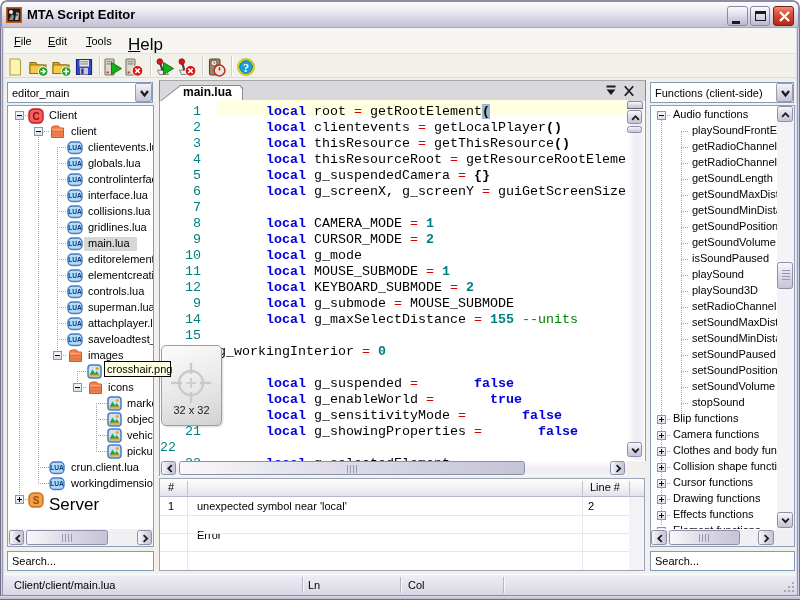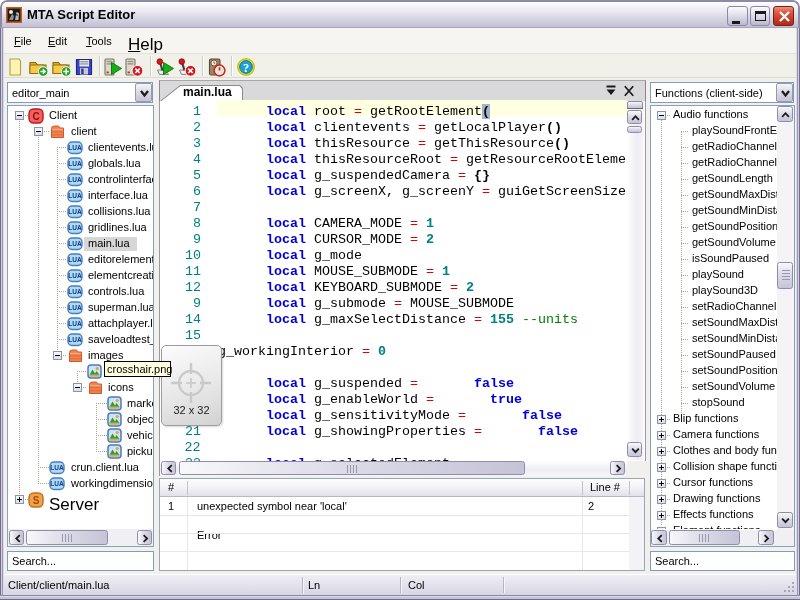--- a/index.html
+++ b/index.html
@@ -480,21 +480,21 @@
 <div style="position:absolute;left:0px;top:257px;width:41px;text-align:right;"><span class="code ln">17</span></div>
 <div style="position:absolute;left:58px;top:257px;"><span class="code"></span></div>
 <div style="position:absolute;left:0px;top:273px;width:41px;text-align:right;"><span class="code ln">18</span></div>
 <div style="position:absolute;left:58px;top:273px;"><span class="code"><span class="k">local</span><span> g_suspended </span><span class="o">=</span><span> </span><span class="k">false</span></span></div>
 <div style="position:absolute;left:0px;top:289px;width:41px;text-align:right;"><span class="code ln">19</span></div>
 <div style="position:absolute;left:58px;top:289px;"><span class="code"><span class="k">local</span><span> g_enableWorld </span><span class="o">=</span><span> </span><span class="k">true</span></span></div>
 <div style="position:absolute;left:0px;top:305px;width:41px;text-align:right;"><span class="code ln">20</span></div>
 <div style="position:absolute;left:58px;top:305px;"><span class="code"><span class="k">local</span><span> g_sensitivityMode </span><span class="o">=</span><span> </span><span class="k">false</span></span></div>
 <div style="position:absolute;left:0px;top:321px;width:41px;text-align:right;"><span class="code ln">21</span></div>
 <div style="position:absolute;left:58px;top:321px;"><span class="code"><span class="k">local</span><span> g_showingProperties </span><span class="o">=</span><span> </span><span class="k">false</span></span></div>
-<div style="position:absolute;left:12px;top:337px;width:41px;text-align:center;"><span class="code ln">22</span></div>
+<div style="position:absolute;left:0px;top:337px;width:41px;text-align:left;"><span class="code ln">22</span></div>
 <div style="position:absolute;left:58px;top:337px;"><span class="code"></span></div>
 <div style="position:absolute;left:0px;top:353px;width:41px;text-align:right;"><span class="code ln">23</span></div>
 <div style="position:absolute;left:58px;top:353px;"><span class="code"><span class="k">local</span><span> g_selectedElement</span></span></div>
 </div>
 <div style="position:absolute;left:627px;top:101px;width:17px;height:359px;background:linear-gradient(90deg,#ffffff,#ececf2 60%,#f6f6fa);"></div>
 <div style="position:absolute;left:627px;top:101px;width:16px;height:8px;background:linear-gradient(180deg,#f8f8fb,#dddce8 45%,#c5c3d6);border:1px solid #8f8da8;border-radius:2.5px;border-radius:2px 2px 0 0;"></div>
 <div style="position:absolute;left:627px;top:108px;width:16px;height:1px;background:#6a6a60;"></div>
 <div style="position:absolute;left:627px;top:110px;width:15px;height:14px;background:linear-gradient(180deg,#f8f8fb,#dddce8 45%,#c5c3d6);border:1px solid #8f8da8;border-radius:2.5px;">
       <div style="position:absolute;left:2px;top:1px;width:11px;height:11px;">
         <svg width="11" height="11" viewBox="0 0 11 11">
@@ -718,21 +718,21 @@
 <div style="position:absolute;left:758px;top:530px;width:16px;height:15px;background:linear-gradient(90deg,#f8f8fb,#dddce8 45%,#c5c3d6);border:1px solid #8f8da8;border-radius:2.5px;">
       <div style="position:absolute;left:2px;top:2px;width:11px;height:11px;">
         <svg width="11" height="11" viewBox="0 0 11 11">
           <path d="M8.4 5.5 L4.2 1.5 L3 2.8 L5.8 5.5 L3 8.2 L4.2 9.5 Z" fill="#1a1a1a"></path>
         </svg>
       </div>
     </div>
 <div style="position:absolute;left:650px;top:551px;width:145px;height:20px;background:#fff;border:1px solid #7f9db9;"></div>
 <div style="position:absolute;left:655px;top:554px;width:100px;height:14px;font-size:11px;line-height:14px;color:#000;">Search...</div>
 <div style="position:absolute;left:4px;top:574px;width:792px;height:21px;background:linear-gradient(180deg,#efeef4 0%,#e4e2ec 50%,#d8d6e3 100%);border-top:1px solid #ffffff;"></div>
-<div style="position:absolute;left:8px;top:579px;width:280px;height:13px;font-size:11px;line-height:13px;">Client/client/main.lua</div>
+<div style="position:absolute;left:14px;top:579px;width:280px;height:13px;font-size:11px;line-height:13px;">Client/client/main.lua</div>
 <div style="position:absolute;left:302px;top:577px;width:1px;height:16px;background:#b8b6c6;"></div>
 <div style="position:absolute;left:303px;top:577px;width:1px;height:16px;background:#f6f5f9;"></div>
 <div style="position:absolute;left:400px;top:577px;width:1px;height:16px;background:#b8b6c6;"></div>
 <div style="position:absolute;left:401px;top:577px;width:1px;height:16px;background:#f6f5f9;"></div>
 <div style="position:absolute;left:503px;top:577px;width:1px;height:16px;background:#b8b6c6;"></div>
 <div style="position:absolute;left:504px;top:577px;width:1px;height:16px;background:#f6f5f9;"></div>
 <div style="position:absolute;left:308px;top:579px;width:60px;height:13px;font-size:11px;line-height:13px;">Ln</div>
 <div style="position:absolute;left:408px;top:579px;width:60px;height:13px;font-size:11px;line-height:13px;">Col</div>
 <div style="position:absolute;left:784px;top:582px;width:11px;height:11px;">
       <svg width="11" height="11" viewBox="0 0 11 11">

